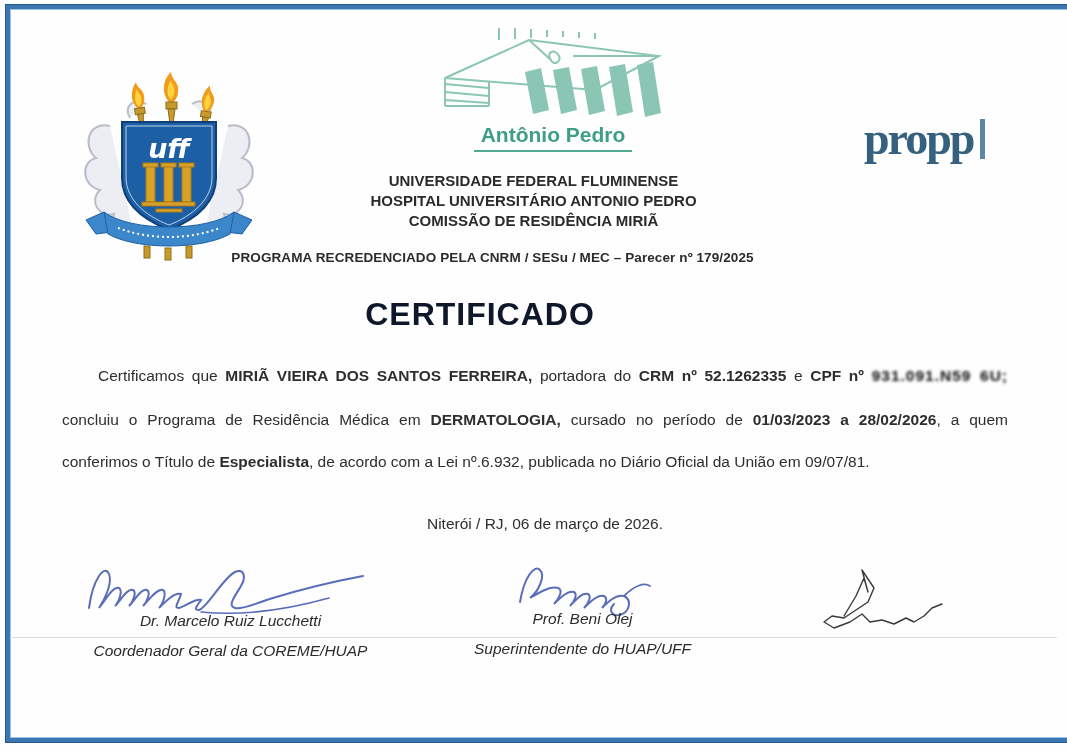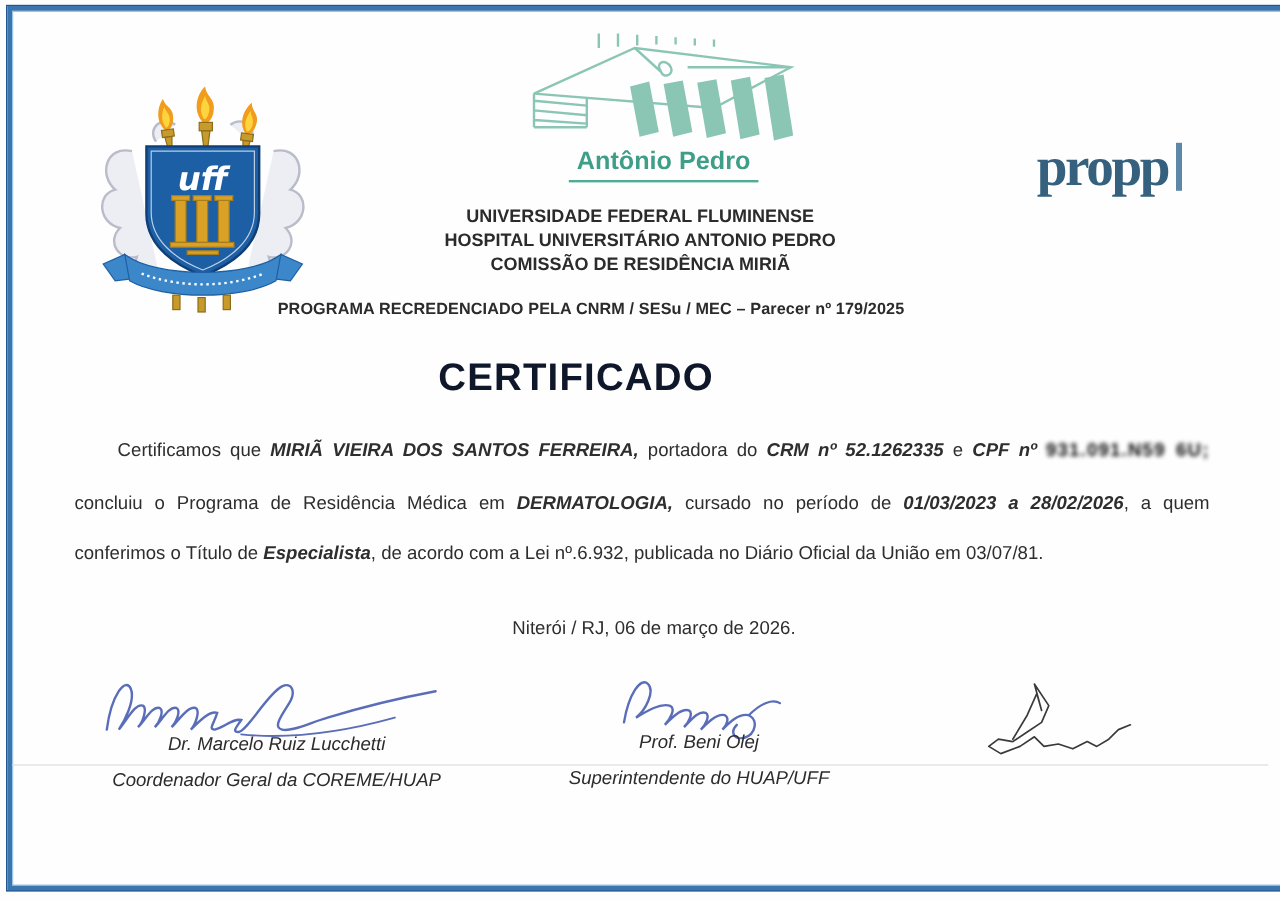--- a/index.html
+++ b/index.html
@@ -29,21 +29,21 @@
   .program{position:absolute;left:0;top:250px;width:985px;text-align:center;
     font-weight:bold;font-size:13.5px;color:#2b2b2b;letter-spacing:.1px;}
   .cert-title{position:absolute;left:0;top:296px;width:960px;text-align:center;
     font-weight:bold;font-size:32px;letter-spacing:1px;color:#0f172a;}
   
   .bodyline{position:absolute;left:62px;width:946px;font-size:15.5px;color:#2e2e2e;}
   .just{text-align:justify;text-align-last:justify;}
   .l1{top:367px;text-indent:36px;}
   .l2{top:411px;}
   .l3{top:453px;}
-  .b{font-weight:bold;font-style:italic;}
+  .b{font-weight:bold;}
   .redacted{font-weight:bold;filter:blur(1.6px) contrast(1.4);letter-spacing:1px;}
   .dateline{position:absolute;left:0;top:515px;width:1090px;text-align:center;font-size:15.5px;}
   
   .sig-sep{position:absolute;left:10px;top:637px;width:1047px;height:1px;background:#dcdcdc;}
   .sigblock{position:absolute;text-align:center;font-style:italic;font-size:15.5px;color:#2c2c2c;}
   .sig-left{left:58px;width:345px;top:560px;}
   .sig-center{left:430px;width:305px;top:560px;}
   .sig-right{left:762px;width:245px;top:560px;}
   .sig-svg{display:block;margin:0 auto;}
   .sig-name{margin-top:-6px;}
@@ -146,21 +146,21 @@
   </div>
 
   <div class="program">PROGRAMA RECREDENCIADO PELA CNRM / SESu / MEC – Parecer nº 179/2025</div>
 
   <div class="cert-title">CERTIFICADO</div>
 
   <div class="bodyline just l1"><span>Certificamos que </span><span class="b">MIRIÃ VIEIRA DOS SANTOS FERREIRA,</span><span> portadora do </span><span class="b">CRM nº 52.1262335</span><span> e </span><span class="b">CPF nº </span><span class="redacted">931.091.N59 6U;</span></div>
 
   <div class="bodyline just l2"><span>concluiu o Programa de Residência Médica em </span><span class="b">DERMATOLOGIA,</span><span> cursado no período de </span><span class="b">01/03/2023 a 28/02/2026</span><span>, a quem</span></div>
 
-  <div class="bodyline l3"><span>conferimos o Título de </span><span class="b">Especialista</span><span>, de acordo com a Lei nº.6.932, publicada no Diário Oficial da União em 03/07/81.</span></div>
+  <div class="bodyline l3"><span>conferimos o Título de </span><span class="b">Especialista</span><span>, de acordo com a Lei nº.6.932, publicada no Diário Oficial da União em 09/07/81.</span></div>
 
   <div class="dateline">Niterói / RJ, 06 de março de 2026.</div>
 
   <div class="sig-sep"></div>
 
   <div class="sigblock sig-left">
     <svg class="sig-svg" width="300" height="58" viewBox="0 0 300 58">
       <path d="M8,48 C12,18 24,4 28,14 C32,24 22,42 18,48 C26,38 32,26 38,28 C42,30 38,42 34,46 C40,40 46,28 52,30 C56,32 52,42 48,46 C54,40 60,28 66,30 C70,32 66,42 62,46 C68,40 76,28 82,30 C86,32 82,44 78,48 C86,40 94,32 100,34 C98,42 92,48 98,48 C106,46 114,38 120,40 C116,46 112,50 118,50 C126,48 142,18 154,12 C162,8 166,16 160,26 C154,36 146,46 154,48 C162,50 178,42 192,38 C218,30 250,22 282,16" fill="none" stroke="#5a6db8" stroke-width="2" stroke-linecap="round"></path>
       <path d="M120,52 C160,56 205,50 248,38" fill="none" stroke="#5a6db8" stroke-width="1.6" stroke-linecap="round"></path>
     </svg>

